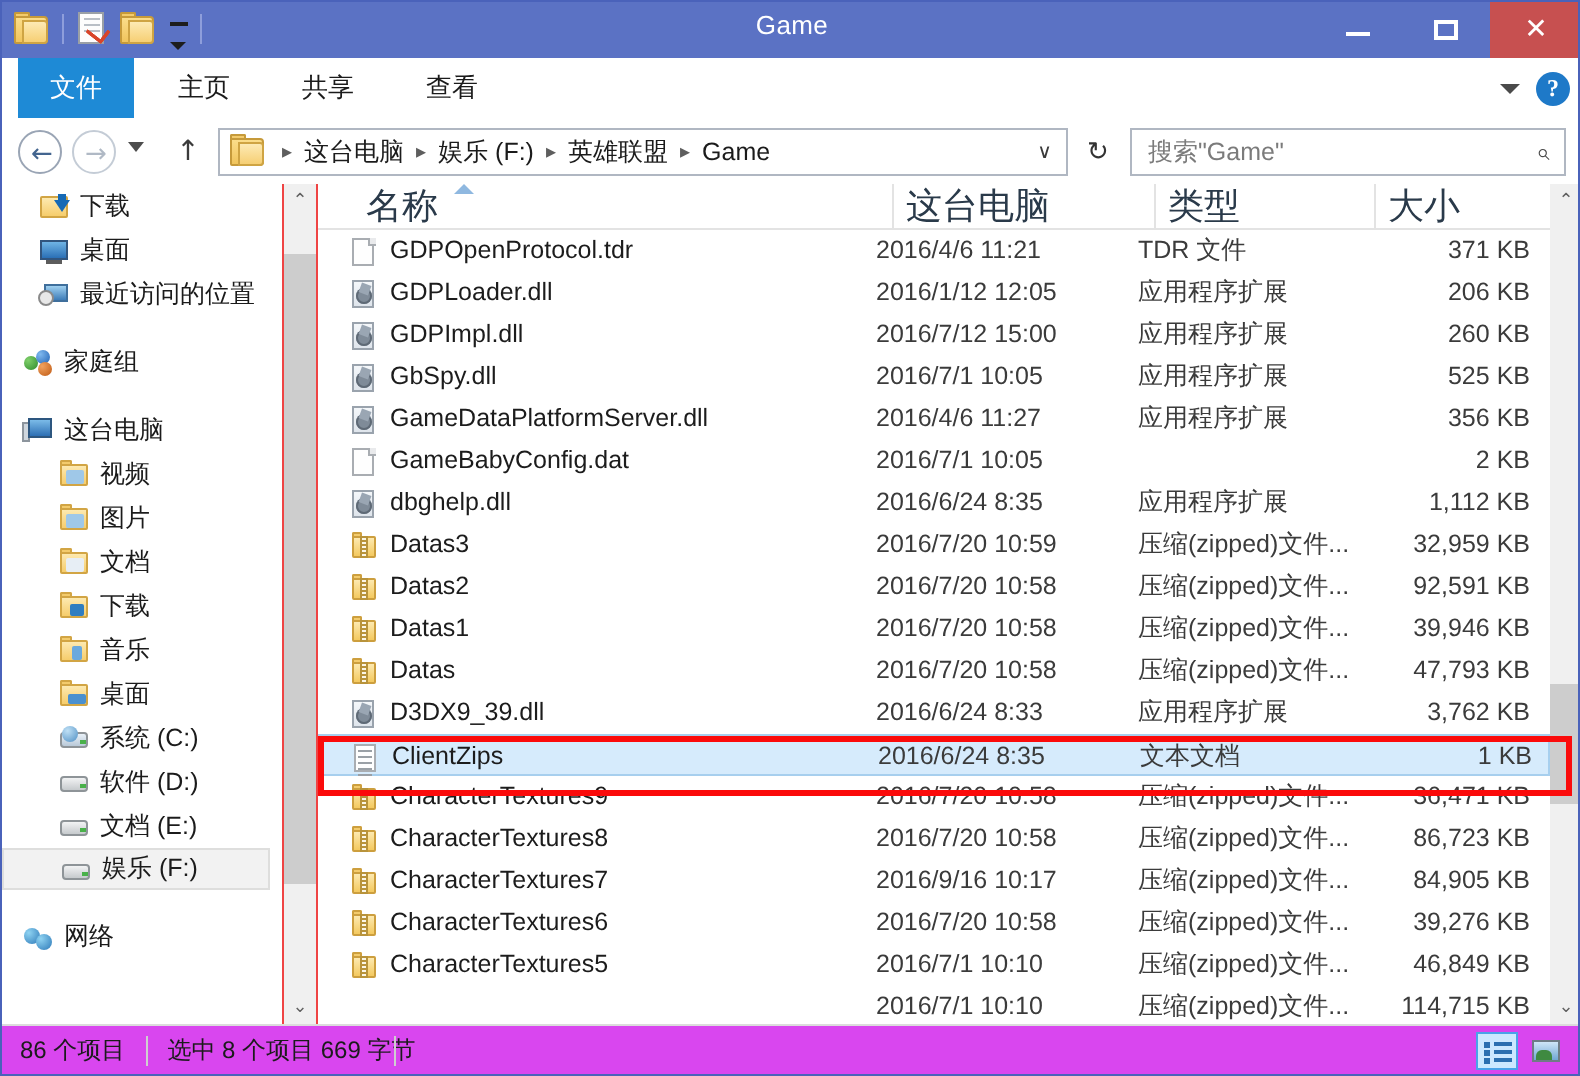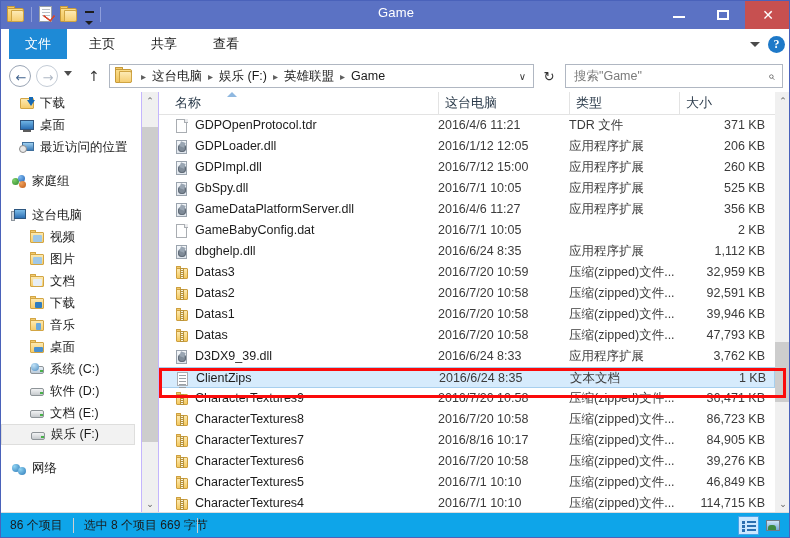--- a/index.html
+++ b/index.html
@@ -121,21 +121,21 @@
                 display: flex; align-items: center; justify-content: center; font-size: 13px; color: #333;
                 font-family:"DejaVu Sans",sans-serif;}
   #searchbox {
     position: absolute; left: 564px; top: 5px; width: 218px; height: 24px;
     border: 1px solid #b0b7c2; background: #fff; display: flex; align-items: center;
   }
   #searchtext { color: #7b7b7b; font-size: 12.5px; padding-left: 8px; }
   #searchicon { margin-left: auto; margin-right: 7px; color: #4b4b4b; font-size: 12px; transform: scaleX(-1); font-family:"DejaVu Sans",sans-serif;}
 
   
-  #content { position: absolute; left: 0; top: 91px; width: 790px; height: 420px; background: #c4b5fd; }
+  #content { position: absolute; left: 0; top: 91px; width: 790px; height: 420px; background: #ef4444; }
   #sidebar {
     position: absolute; left: 0; top: 0; width: 140px; height: 420px;
     background: #ffffff; overflow: hidden;
   }
   .sb-item { position: relative; height: 22px; display: flex; align-items: center; padding-left: 18px; }
   .sb-item.ind1 { padding-left: 18px; }
   .sb-item.ind2 { padding-left: 28px; }
   .sb-item .lbl { font-size: 12.5px; color: #1b1b1b; margin-left: 5px; white-space: nowrap; }
   .sb-item.sel { background: #f2f2f2; border: 1px solid #dededd; margin-right: 6px; height: 21px;}
   .sb-spacer { height: 12px; }
@@ -179,21 +179,21 @@
   
   #sb-scroll { position: absolute; left: 141px; top: 0; width: 16px; height: 420px; background: #f0f0f0; }
   #sb-scroll .up, #sb-scroll .dn { position: absolute; left: 0; width: 16px; height: 17px;
       display: flex; align-items: center; justify-content: center; color: #606060; font-size: 9px; font-family:"DejaVu Sans",sans-serif;}
   #sb-scroll .up { top: 0; } #sb-scroll .dn { bottom: 0; }
   #sb-thumb { position: absolute; left: 0; top: 35px; width: 16px; height: 315px; background: #cdcdcd; }
 
   
   #filepane { position: absolute; left: 158px; top: 0; width: 616px; height: 420px; background: #fff; overflow: hidden; }
   #colhead { position: absolute; left: 0; top: 0; width: 616px; height: 23px; border-bottom: 1px solid #e3e3e3; }
-  .colh { position: absolute; top: 0; height: 22px; line-height: 22px; font-size: 13px; color: #2a3a4a; }
+  .colh { position: absolute; top: 0; height: 22px; line-height: 22px; font-size: 18px; color: #2a3a4a; margin-left: 8px; }
   .colh.name { left: 16px; width: 255px; }
   .colh.date { left: 279px; width: 125px; border-left: 1px solid #e3e3e3; padding-left: 6px;}
   .colh.type { left: 410px; width: 105px; border-left: 1px solid #e3e3e3; padding-left: 6px;}
   .colh.size { left: 520px; width: 88px; border-left: 1px solid #e3e3e3; padding-left: 6px;}
   #sortarrow { position: absolute; left: 68px; top: 0px; width: 0; height: 0;
                border-left: 5px solid transparent; border-right: 5px solid transparent; border-bottom: 5px solid #8fb8e0; }
 
   #rows { position: absolute; left: 0; top: 23px; width: 616px; }
   .row { height: 21px; position: relative; }
   .row.sel { background: #d6ebfc; border: 1px solid #a7cfee; }
@@ -233,21 +233,21 @@
 
   
   #redbox {
     position: absolute; left: 158px; top: 367px; width: 627px; height: 30px;
     border: 3px solid #fb0b0b; pointer-events: none; z-index: 40;
   }
 
   
   #statusbar {
     position: absolute; left: 0; top: 511px; width: 790px; height: 26px;
-    background: #0ea5e9; border-top: 1px solid #dcdcdc; display: flex; align-items: center;
+    background: #d946ef; border-top: 1px solid #dcdcdc; display: flex; align-items: center;
   }
   #st-items { font-size: 12px; color: #1b1b1b; margin-left: 9px; }
   .st-div { width: 1px; height: 15px; background: #cfcfcf; margin: 0 10px; }
   #st-sel { font-size: 12px; color: #1b1b1b; }
   #st-div2 { position: absolute; left: 196px; width: 1px; height: 15px; background: #cfcfcf; }
   #viewbtns { position: absolute; right: 7px; top: 3px; display: flex; gap: 4px; }
   .vbtn { width: 21px; height: 19px; position: relative; }
   .vbtn.active { background: #cce8ff; border: 1px solid #4aa3e8; }
   .vb-details { position: absolute; left: 3px; top: 3px; width: 14px; height: 12px; }
   .vb-details .dot { position: absolute; left: 0; width: 3px; height: 3px; background: #2b6fb0; }
@@ -740,21 +740,21 @@
                 <span class="b"></span>
                 <span class="z">
                   <i></i>
                   <i></i>
                   <i></i>
                   <i></i>
                 </span>
               </span>
               <span class="nm">CharacterTextures7</span>
             </span>
-            <span class="cell date">2016/8/16 10:17</span>
+            <span class="cell date">2016/9/16 10:17</span>
             <span class="cell type">压缩(zipped)文件...</span>
             <span class="cell size">84,905 KB</span>
           </div>
           <div class="row">
             <span class="cell name">
               <span class="fic zip">
                 <span class="t"></span>
                 <span class="b"></span>
                 <span class="z">
                   <i></i>
@@ -781,33 +781,20 @@
                   <i></i>
                 </span>
               </span>
               <span class="nm">CharacterTextures5</span>
             </span>
             <span class="cell date">2016/7/1 10:10</span>
             <span class="cell type">压缩(zipped)文件...</span>
             <span class="cell size">46,849 KB</span>
           </div>
           <div class="row">
-            <span class="cell name">
-              <span class="fic zip">
-                <span class="t"></span>
-                <span class="b"></span>
-                <span class="z">
-                  <i></i>
-                  <i></i>
-                  <i></i>
-                  <i></i>
-                </span>
-              </span>
-              <span class="nm">CharacterTextures4</span>
-            </span>
             <span class="cell date">2016/7/1 10:10</span>
             <span class="cell type">压缩(zipped)文件...</span>
             <span class="cell size">114,715 KB</span>
           </div>
         </div>
     </div>
 
     <div id="fp-scroll">
       <div class="up">⌃</div>
       <div id="fp-thumb"></div>

